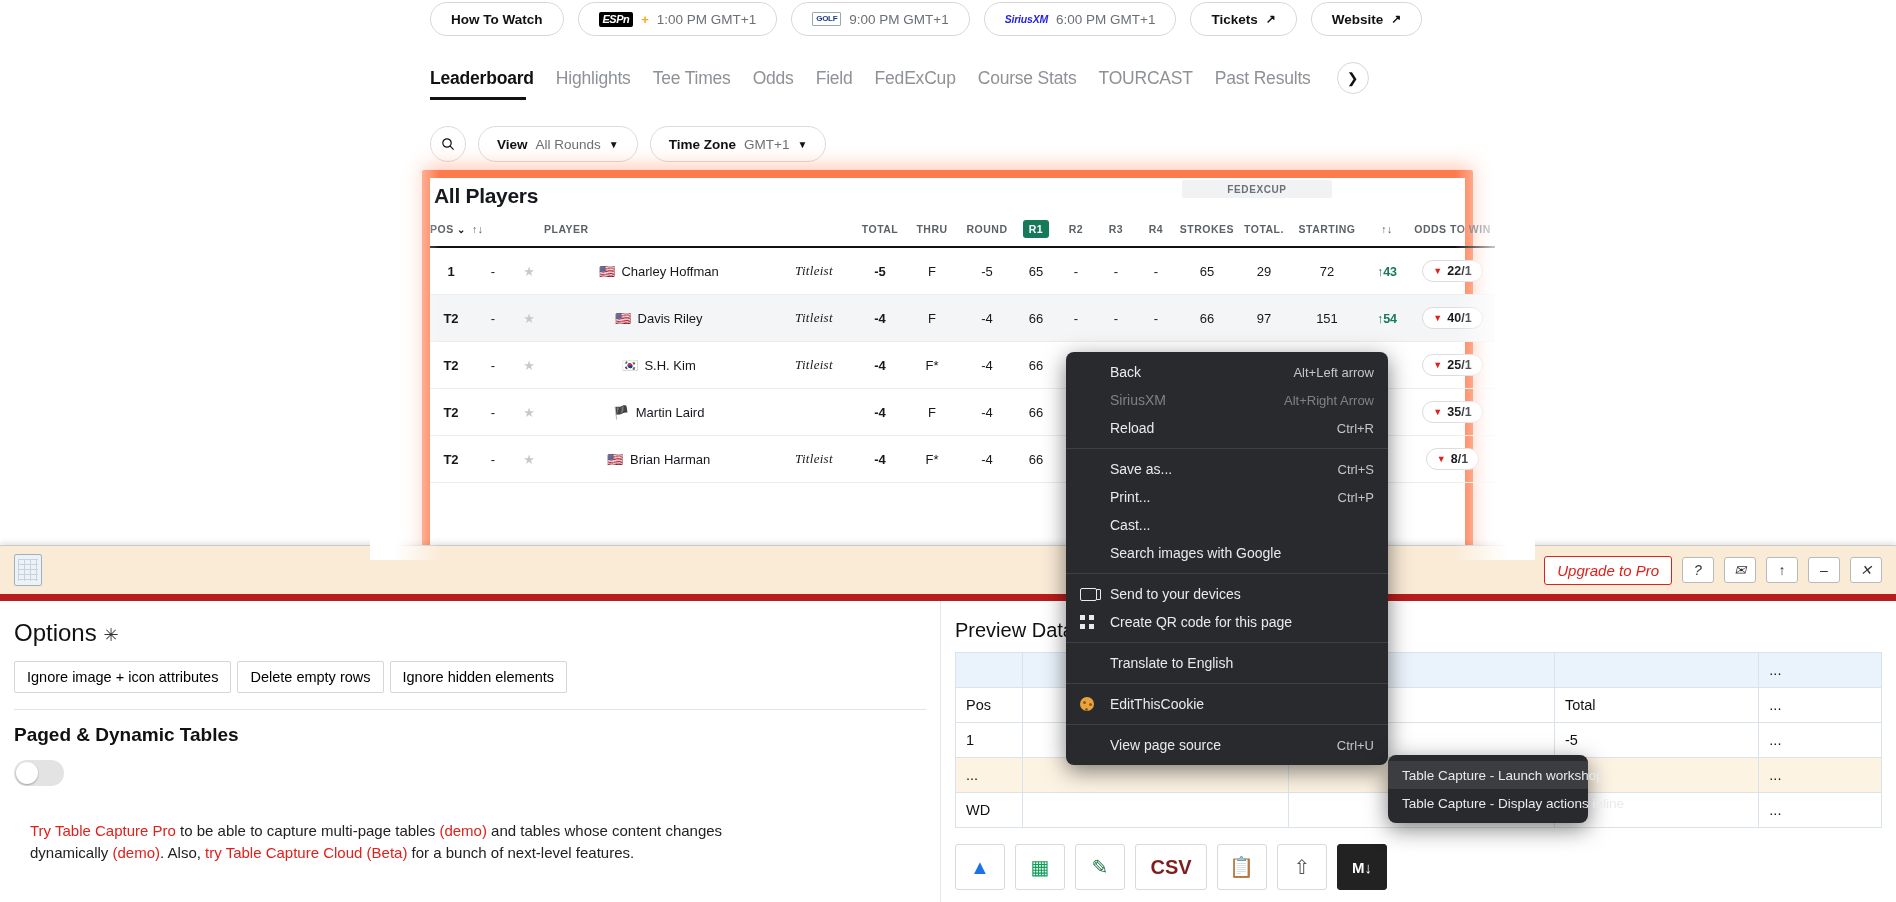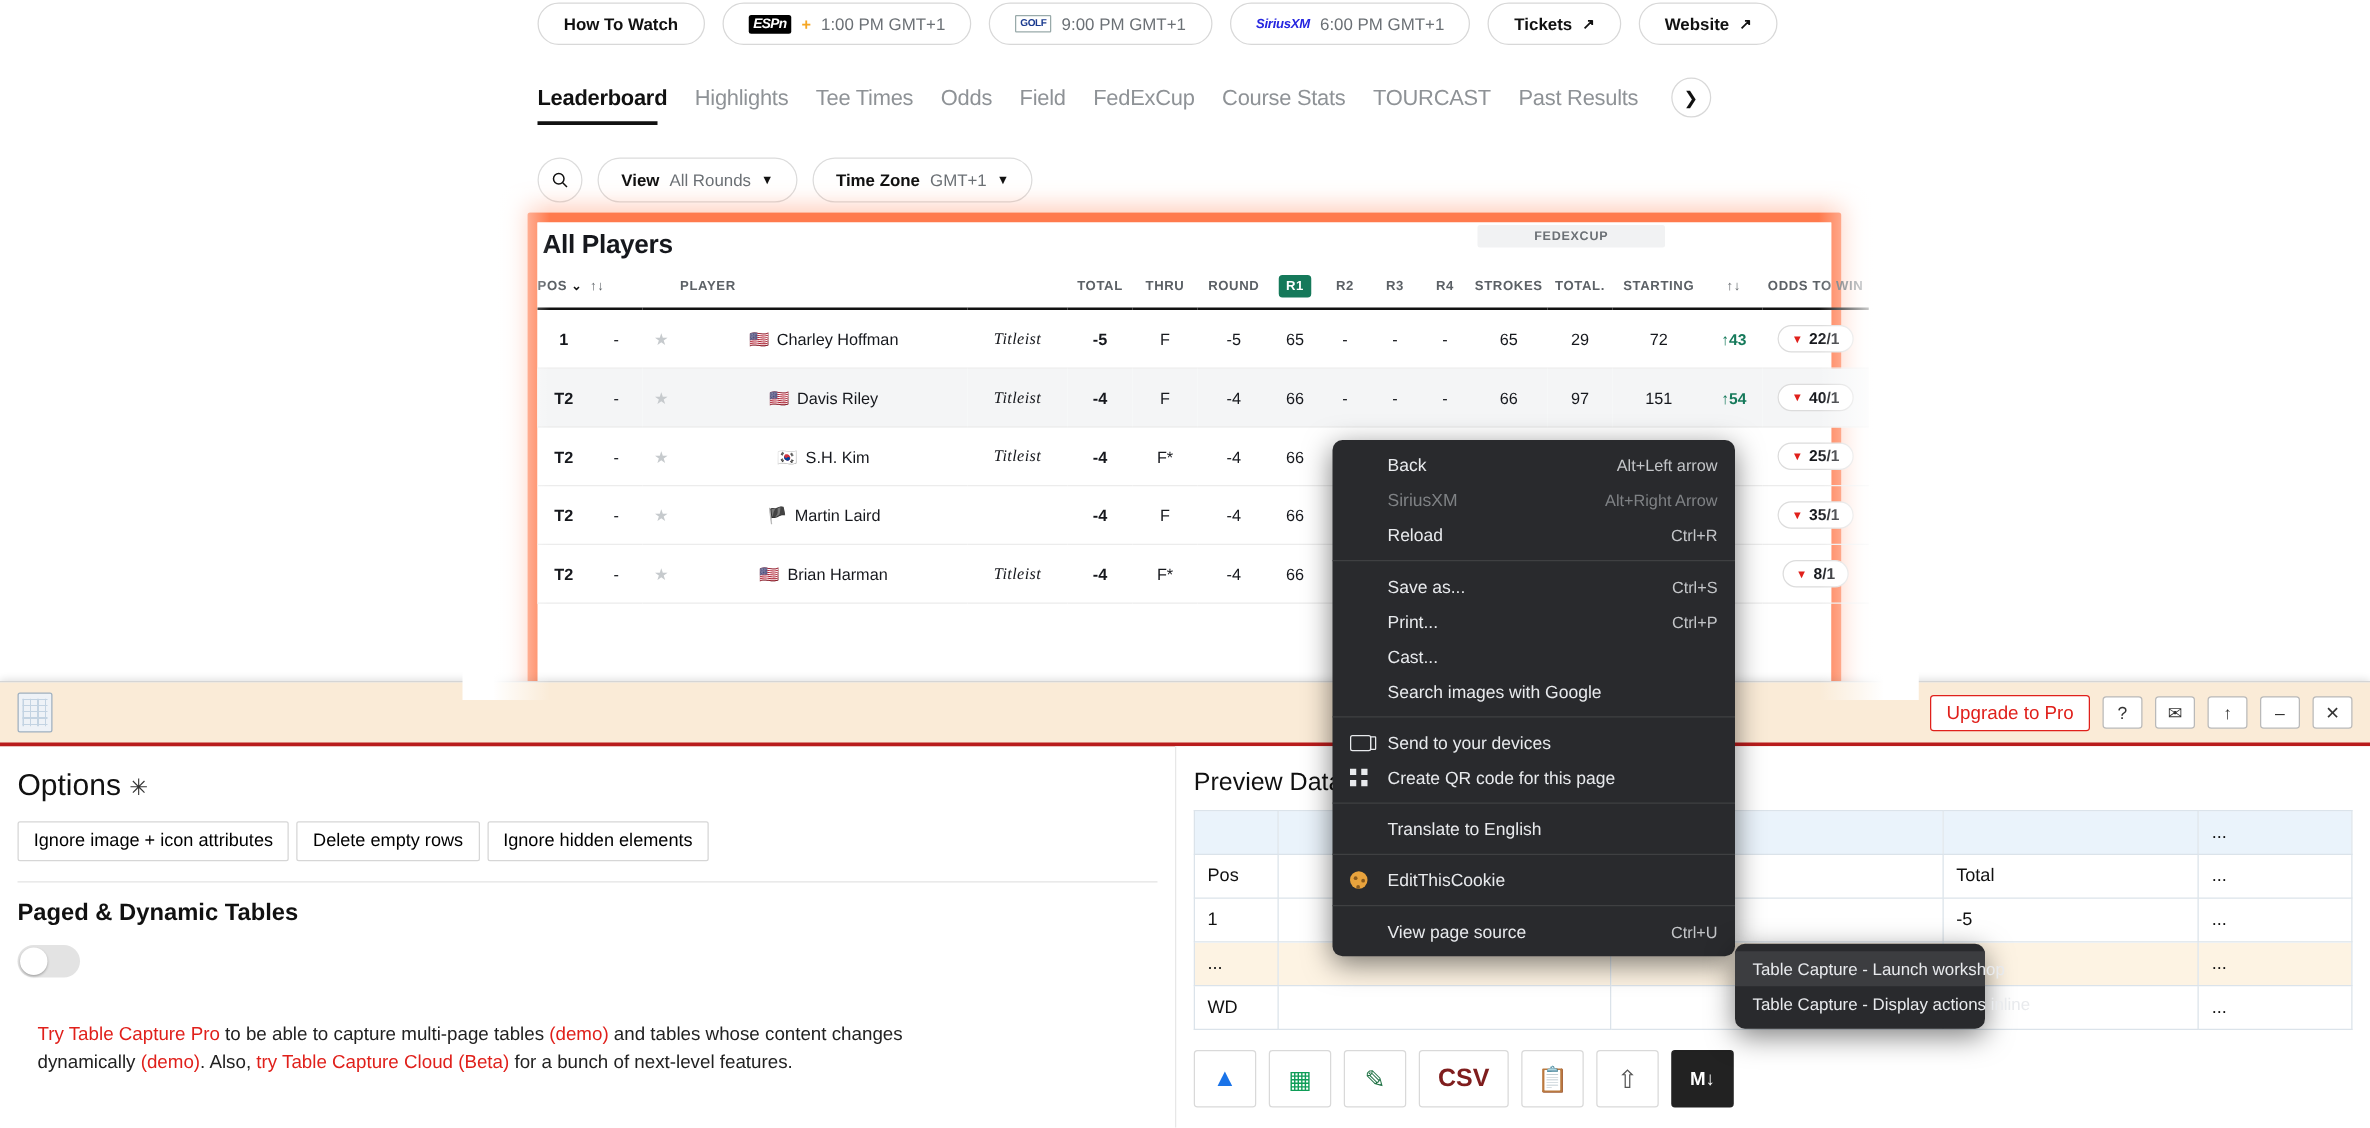--- a/index.html
+++ b/index.html
@@ -103,21 +103,21 @@
   .fade-r{position:absolute;left:1455px;top:150px;width:80px;height:420px;
     background:linear-gradient(to left,#fff 35%,rgba(255,255,255,0));z-index:5;pointer-events:none;}
 
   
   #ext{
     position:absolute;left:0;top:545px;width:1896px;height:357px;background:#fff;
     border-top:1px solid #c9c9c9;box-shadow:0 -2px 6px rgba(0,0,0,.12);
   }
   .ext-bar{
     height:48px;background:#faebd7;display:flex;align-items:center;
-    padding:0 14px;gap:10px;border-bottom:3px solid #b91c1c;
+    padding:0 14px;gap:10px;border-bottom:7px solid #b91c1c;font-style:italic;
   }
   .tc-icon{
     width:26px;height:30px;background:#eef2f7;border:1px solid #9fb0c0;border-radius:2px;
     position:relative;
   }
   .tc-icon:before{content:"";position:absolute;left:3px;top:4px;right:3px;bottom:4px;
     background:
       repeating-linear-gradient(to bottom,#c3d3e2 0 1px,transparent 1px 5px),
       repeating-linear-gradient(to right,#c3d3e2 0 1px,transparent 1px 6px);}
   .ext-bar-right{margin-left:auto;display:flex;align-items:center;gap:10px;}

